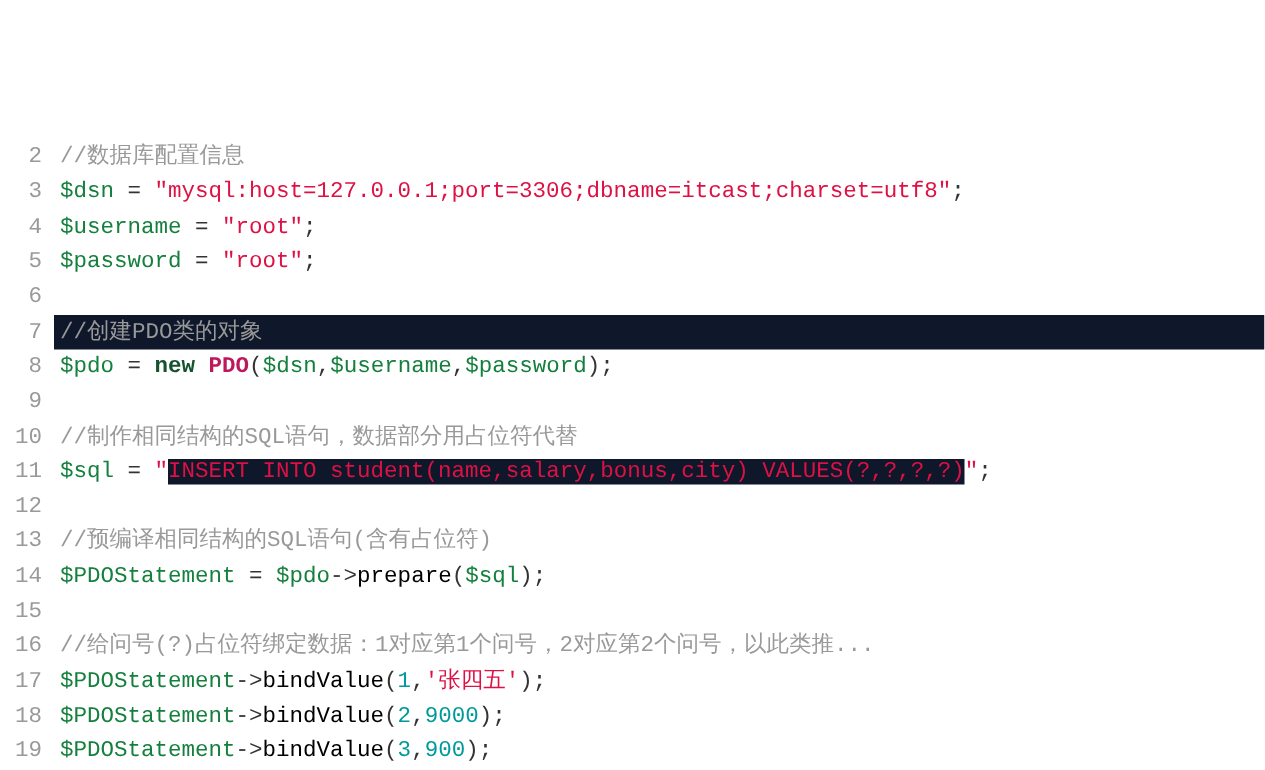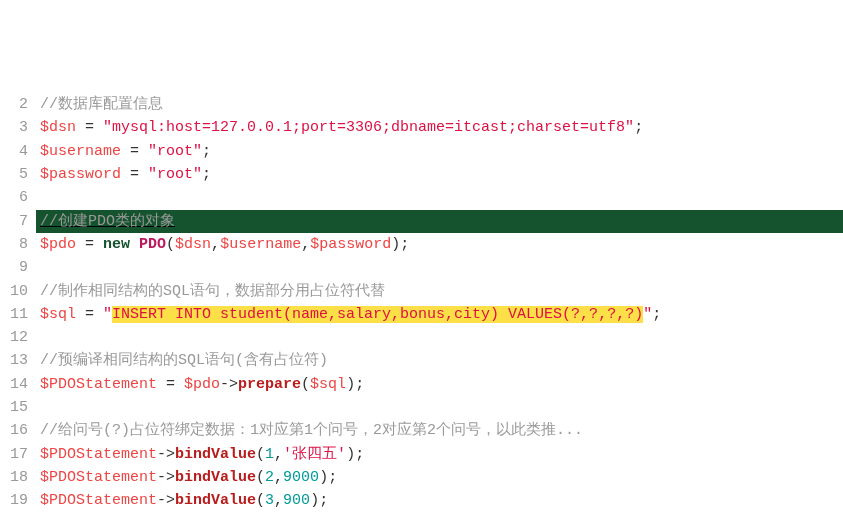--- a/index.html
+++ b/index.html
@@ -19,31 +19,31 @@
     color: #999999;
     text-align: right;
     padding-right: 8px;
     width: 36px;
     user-select: none;
     flex-shrink: 0;
   }
   .gutter .ln { display: block; height: 23.3px; }
   .code { flex: 1; padding-left: 4px; }
   .line { height: 23.3px; }
-  .line.hl { background: #14532d; margin-left: -4px; padding-left: 4px; text-decoration: underline; }
+  .line.hl { background: #0f172a; margin-left: -4px; padding-left: 4px; }
   .c-comment { color: #999999; }
-  .c-var { color: #ef4444; }
+  .c-var { color: #15803d; }
   .c-op { color: #333333; }
   .c-string { color: #dd1144; }
   .c-keyword { color: #14532d; font-weight: bold; }
   .c-class { color: #be185d; font-weight: bold; }
-  .c-func { color: #b91c1c; font-weight: bold; }
+  .c-func { color: #000000; font-weight: normal; }
   .c-num { color: #009999; }
   .c-punc { color: #333333; }
-  .sel { background: #fde047; }
+  .sel { background: #0f172a; }
 </style>
 </head>
 <body>
 
 
 
 <div class="editor">
   <div class="gutter"><span class="ln">2</span><span class="ln">3</span><span class="ln">4</span><span class="ln">5</span><span class="ln">6</span><span class="ln">7</span><span class="ln">8</span><span class="ln">9</span><span class="ln">10</span><span class="ln">11</span><span class="ln">12</span><span class="ln">13</span><span class="ln">14</span><span class="ln">15</span><span class="ln">16</span><span class="ln">17</span><span class="ln">18</span><span class="ln">19</span><span class="ln">20</span></div>
   <div class="code"><div class="line"><span class="c-comment">//数据库配置信息</span></div><div class="line"><span class="c-var">$dsn</span><span class="c-op"> = </span><span class="c-string">"mysql:host=127.0.0.1;port=3306;dbname=itcast;charset=utf8"</span><span class="c-punc">;</span></div><div class="line"><span class="c-var">$username</span><span class="c-op"> = </span><span class="c-string">"root"</span><span class="c-punc">;</span></div><div class="line"><span class="c-var">$password</span><span class="c-op"> = </span><span class="c-string">"root"</span><span class="c-punc">;</span></div><div class="line"></div><div class="line hl"><span class="c-comment">//创建PDO类的对象</span></div><div class="line"><span class="c-var">$pdo</span><span class="c-op"> = </span><span class="c-keyword">new</span><span> </span><span class="c-class">PDO</span><span class="c-punc">(</span><span class="c-var">$dsn</span><span class="c-punc">,</span><span class="c-var">$username</span><span class="c-punc">,</span><span class="c-var">$password</span><span class="c-punc">)</span><span class="c-punc">;</span></div><div class="line"></div><div class="line"><span class="c-comment">//制作相同结构的SQL语句，数据部分用占位符代替</span></div><div class="line"><span class="c-var">$sql</span><span class="c-op"> = </span><span class="c-string">"</span><span class="c-string sel">INSERT INTO student(name,salary,bonus,city) VALUES(?,?,?,?)</span><span class="c-string">"</span><span class="c-punc">;</span></div><div class="line"></div><div class="line"><span class="c-comment">//预编译相同结构的SQL语句(含有占位符)</span></div><div class="line"><span class="c-var">$PDOStatement</span><span class="c-op"> = </span><span class="c-var">$pdo</span><span class="c-op">-&gt;</span><span class="c-func">prepare</span><span class="c-punc">(</span><span class="c-var">$sql</span><span class="c-punc">)</span><span class="c-punc">;</span></div><div class="line"></div><div class="line"><span class="c-comment">//给问号(?)占位符绑定数据：1对应第1个问号，2对应第2个问号，以此类推...</span></div><div class="line"><span class="c-var">$PDOStatement</span><span class="c-op">-&gt;</span><span class="c-func">bindValue</span><span class="c-punc">(</span><span class="c-num">1</span><span class="c-punc">,</span><span class="c-string">'张四五'</span><span class="c-punc">)</span><span class="c-punc">;</span></div><div class="line"><span class="c-var">$PDOStatement</span><span class="c-op">-&gt;</span><span class="c-func">bindValue</span><span class="c-punc">(</span><span class="c-num">2</span><span class="c-punc">,</span><span class="c-num">9000</span><span class="c-punc">)</span><span class="c-punc">;</span></div><div class="line"><span class="c-var">$PDOStatement</span><span class="c-op">-&gt;</span><span class="c-func">bindValue</span><span class="c-punc">(</span><span class="c-num">3</span><span class="c-punc">,</span><span class="c-num">900</span><span class="c-punc">)</span><span class="c-punc">;</span></div><div class="line"></div></div>
 </div>

